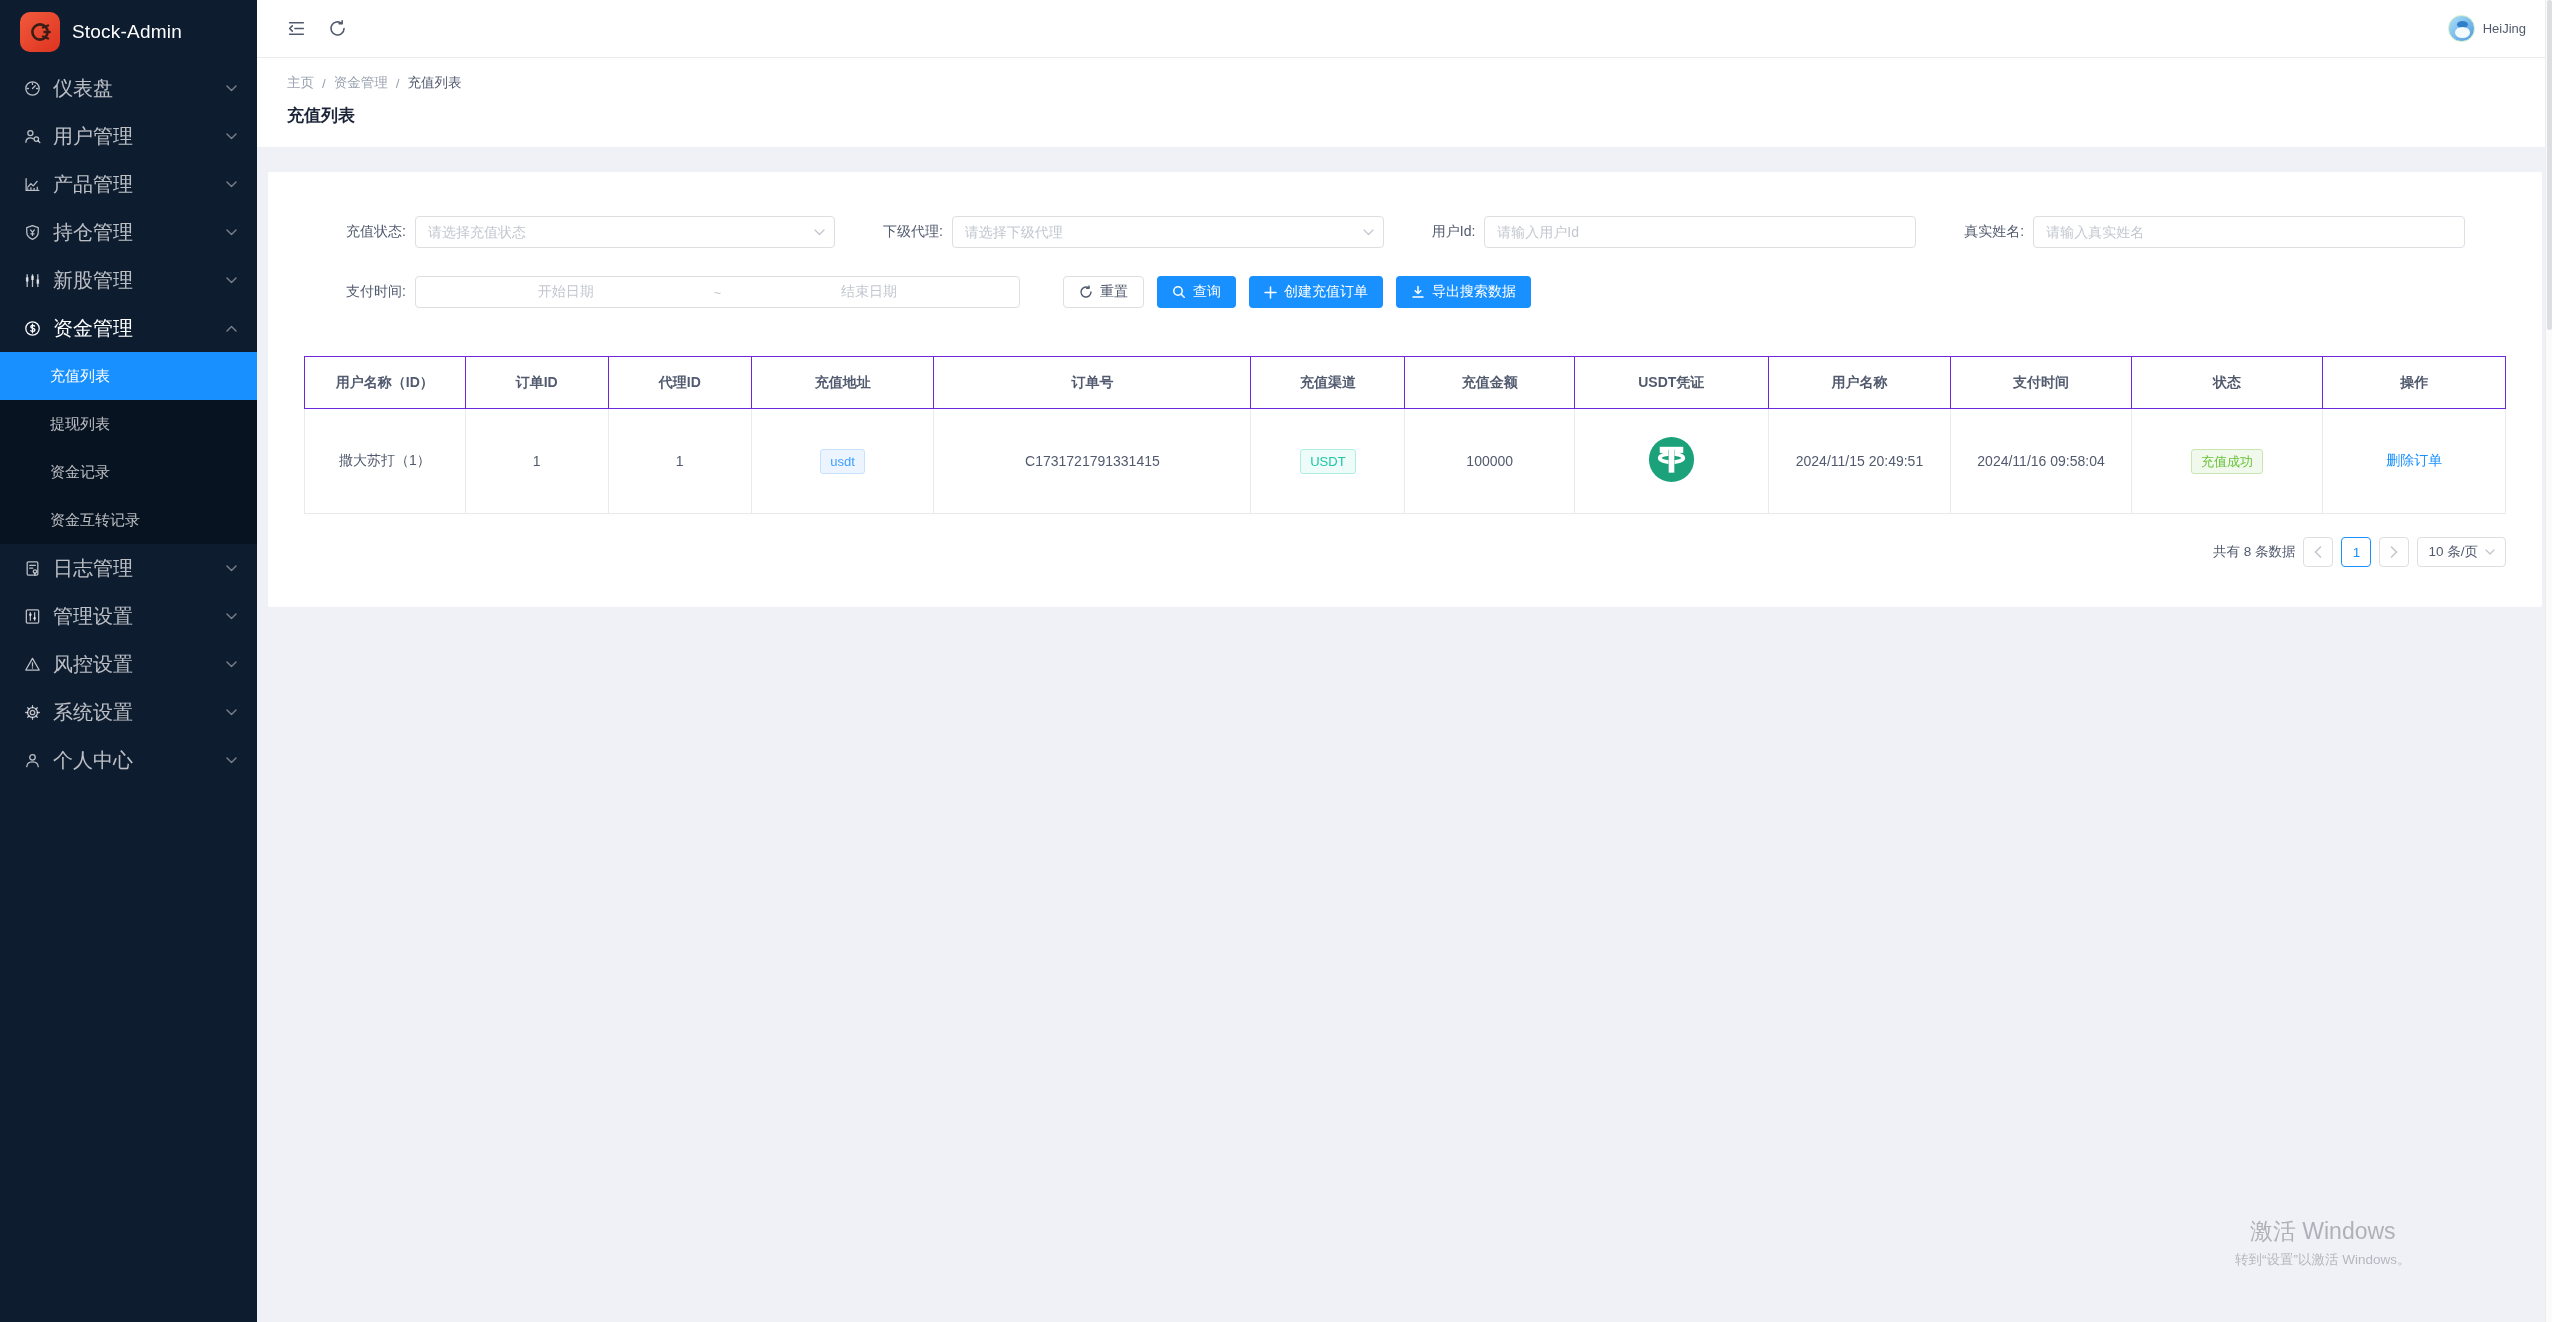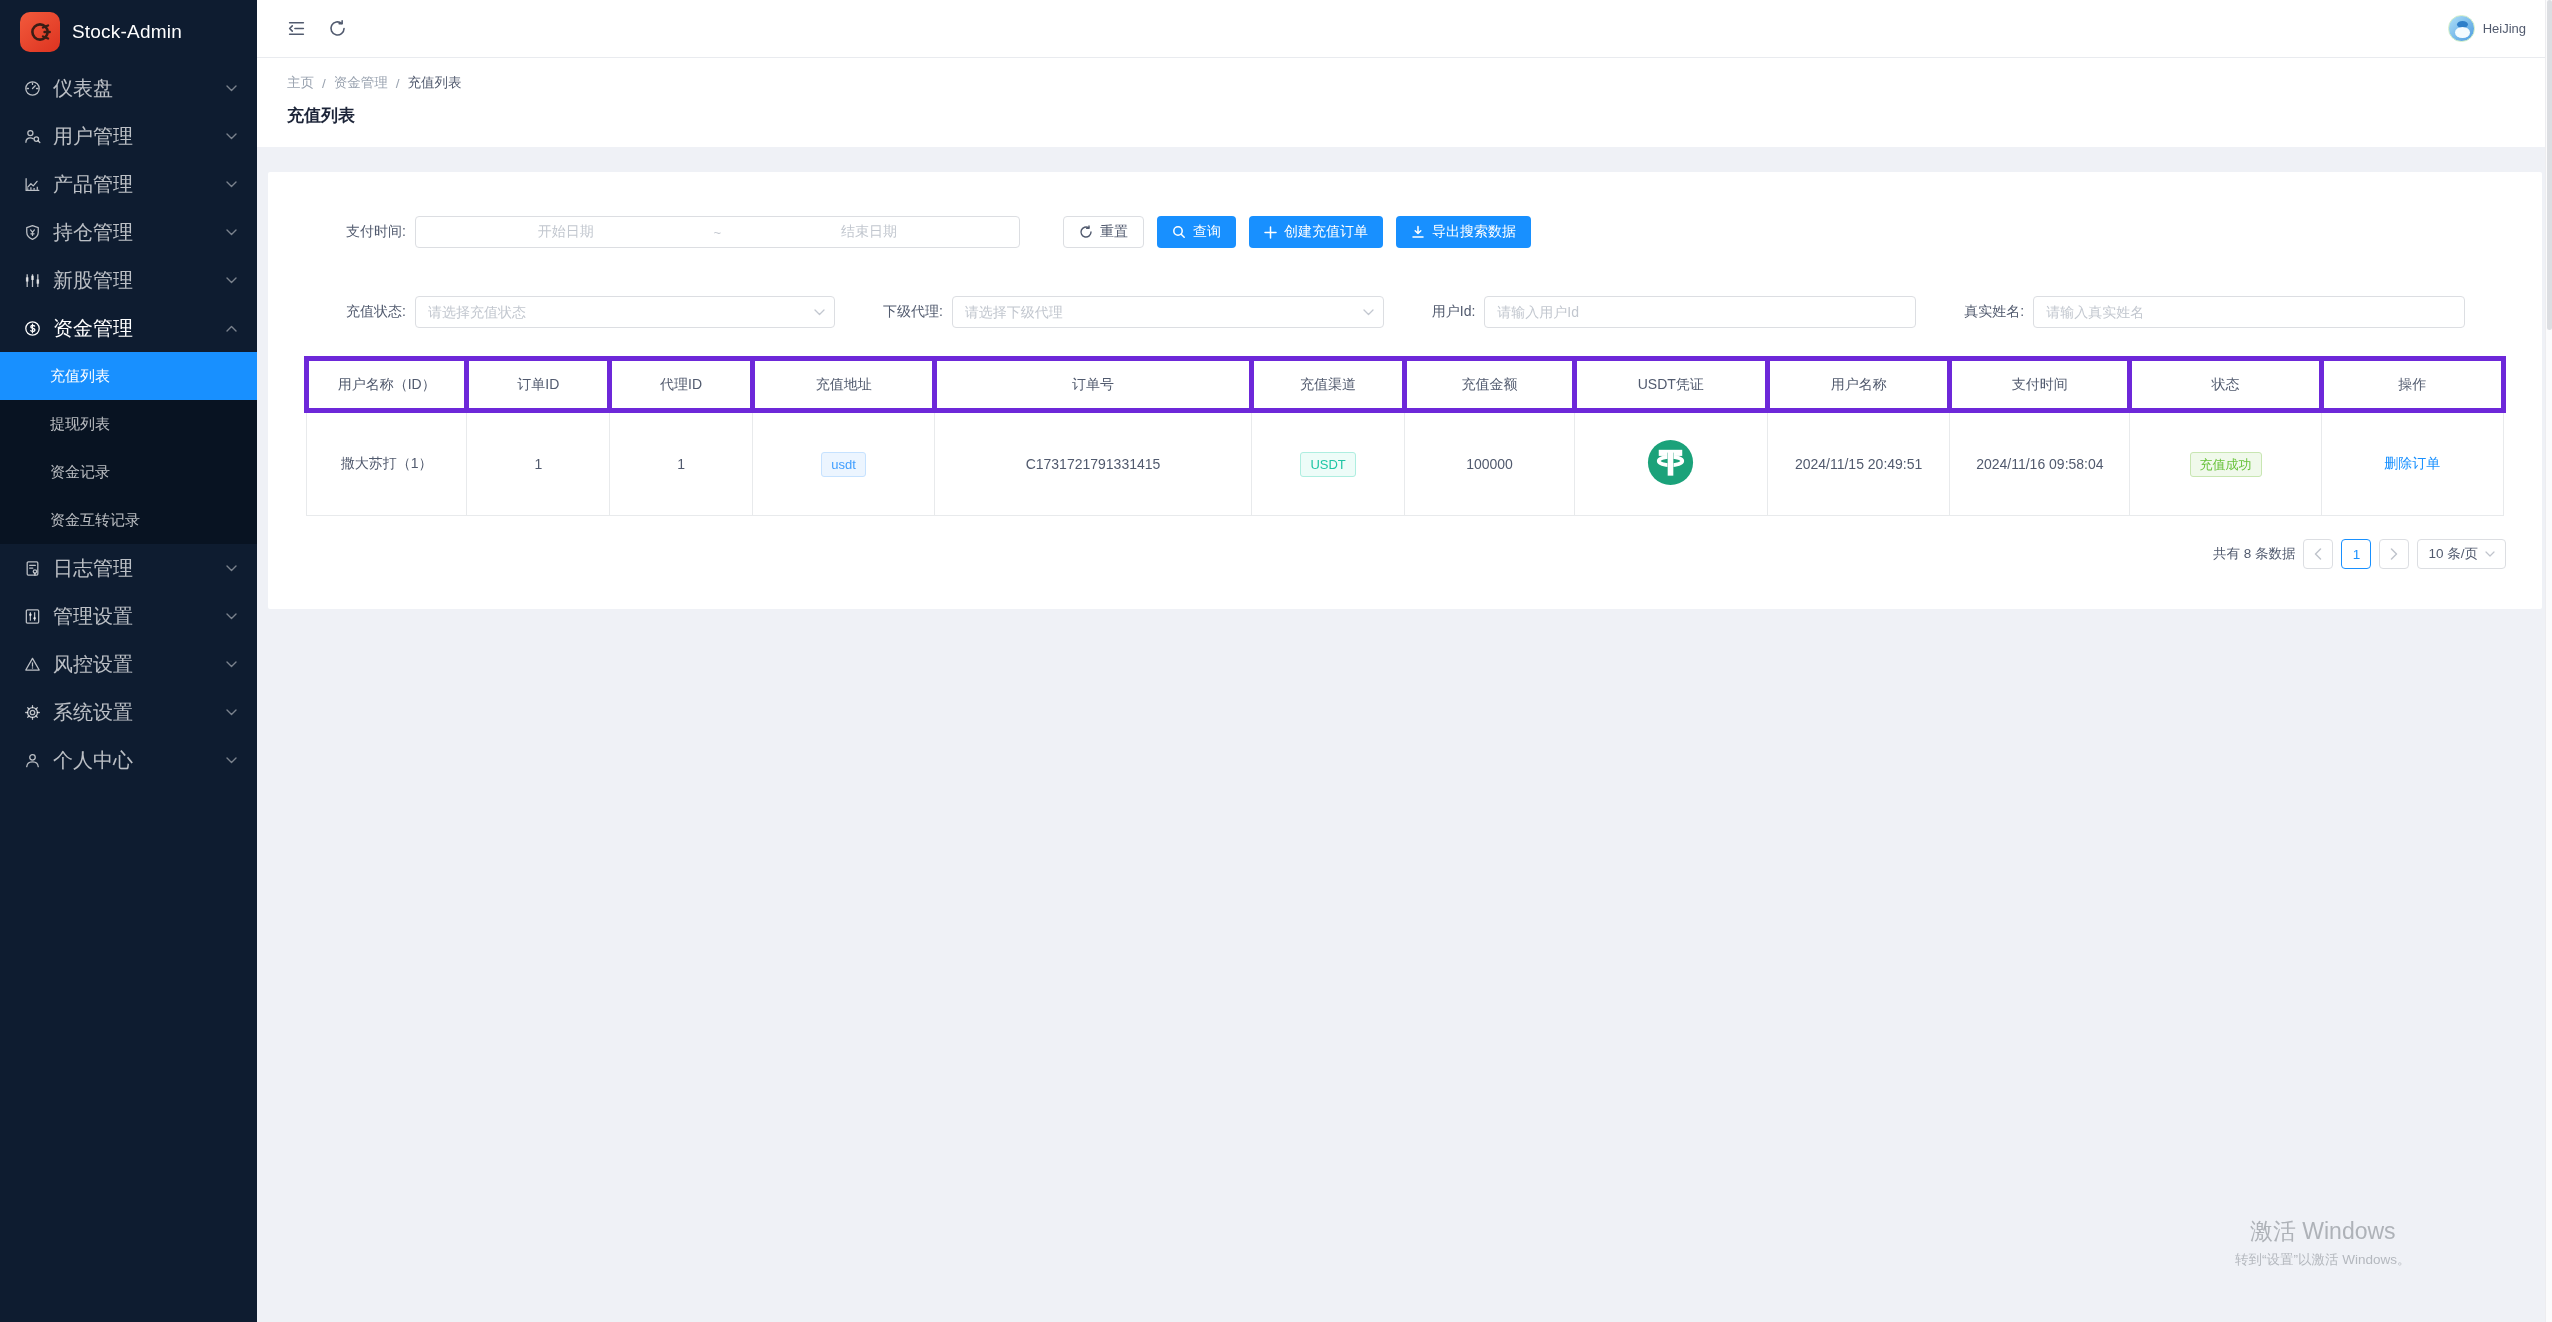--- a/index.html
+++ b/index.html
@@ -55,21 +55,21 @@
   .date-sep { color:#c2c7cf; font-size:13px; padding:0 8px; }
 
   .btn { height:32px; border-radius:4px; font-size:14px; display:inline-flex; align-items:center; gap:7px; padding:0 15px; cursor:pointer; white-space:nowrap; border:none; font-family:inherit; }
   .btn-plain { background:#fff; border:1px solid #dcdee2; color:#515a6e; margin-left:43px; }
   .btn-primary { background:#1890ff; color:#fff; }
   .btn + .btn { margin-left:13px; }
   .btn svg { display:block; }
 
   
   .tbl { width:100%; border-collapse:collapse; table-layout:fixed; }
-  .tbl th { height:52px; font-size:14px; font-weight:400; color:#515a6e; border:5px solid #6d28d9; text-align:center; background:#fff; }
+  .tbl th { height:52px; font-size:14px; font-weight:700; color:#515a6e; border:1px solid #6d28d9; text-align:center; background:#fff; }
   .tbl td { height:105px; font-size:14px; color:#515a6e; border:1px solid #e8eaec; text-align:center; background:#fff; }
   .tag { display:inline-block; padding:1px 9px; font-size:13px; border-radius:3px; line-height:21px; }
   .tag-blue  { color:#409eff; background:#ecf5ff; border:1px solid #c6e2ff; }
   .tag-teal  { color:#1fc6a5; background:#edfcf8; border:1px solid #aeeee0; }
   .tag-green { color:#67c23a; background:#f0f9eb; border:1px solid #c8e6b2; }
   .link { color:#1890ff; cursor:pointer; }
 
   
   .pagination { display:flex; justify-content:flex-end; align-items:center; margin-top:23px; gap:8px; font-size:13.5px; color:#515a6e; }
   .pg-btn { width:30px; height:30px; border:1px solid #dcdee2; border-radius:4px; display:flex; align-items:center; justify-content:center; color:#c0c4cc; background:#fff; cursor:pointer; }
@@ -315,20 +315,53 @@
         <span>/</span>
         <span>资金管理</span>
         <span>/</span>
         <span class="bc-current">充值列表</span>
       </div>
       <div class="page-title">充值列表</div>
     </div>
 
     <div class="content">
       <div class="card">
+
+        <div class="filter-row">
+          <div class="fgroup">
+            <span class="flabel">充值状态:</span>
+            <span class="select-wrap">
+              <input class="ctrl w420" readonly="" placeholder="请选择充值状态" style="">
+              <span class="select-arrow">
+                  <svg width="11" height="7" viewBox="0 0 11 7" fill="none" stroke="currentColor" stroke-width="1.3" stroke-linecap="round" stroke-linejoin="round">
+                    <path d="M1 1l4.5 4.5L10 1"></path>
+                  </svg>
+                </span>
+            </span>
+          </div>
+          <div class="fgroup">
+            <span class="flabel">下级代理:</span>
+            <span class="select-wrap">
+              <input class="ctrl w432" readonly="" placeholder="请选择下级代理" style="">
+              <span class="select-arrow">
+                  <svg width="11" height="7" viewBox="0 0 11 7" fill="none" stroke="currentColor" stroke-width="1.3" stroke-linecap="round" stroke-linejoin="round">
+                    <path d="M1 1l4.5 4.5L10 1"></path>
+                  </svg>
+                </span>
+            </span>
+          </div>
+          <div class="fgroup">
+            <span class="flabel">用户Id:</span>
+            <input class="ctrl w432" placeholder="请输入用户Id" style="">
+          </div>
+          <div class="fgroup" style="margin-right:0">
+            <span class="flabel">真实姓名:</span>
+            <input class="ctrl w432" placeholder="请输入真实姓名" style="">
+          </div>
+        </div>
 
         <div class="filter-row" style="margin-bottom:48px">
           <div class="fgroup" style="margin-right:0">
             <span class="flabel">支付时间:</span>
             <div class="ctrl date-range">
               <span class="date-part">开始日期</span>
               <span class="date-sep">~</span>
               <span class="date-part">结束日期</span>
             </div>
           </div>
@@ -359,53 +392,20 @@
             <span>创建充值订单</span>
           </button>
           <button class="btn btn-primary">
             <span>
                 <svg width="14" height="14" viewBox="0 0 14 14" fill="none" stroke="currentColor" stroke-width="1.5" stroke-linecap="round" stroke-linejoin="round">
                   <path d="M7 1.5v6.5M4.2 5.7L7 8.5l2.8-2.8M2 12h10"></path>
                 </svg>
               </span>
             <span>导出搜索数据</span>
           </button>
-        </div>
-
-        <div class="filter-row">
-          <div class="fgroup">
-            <span class="flabel">充值状态:</span>
-            <span class="select-wrap">
-              <input class="ctrl w420" readonly="" placeholder="请选择充值状态" style="">
-              <span class="select-arrow">
-                  <svg width="11" height="7" viewBox="0 0 11 7" fill="none" stroke="currentColor" stroke-width="1.3" stroke-linecap="round" stroke-linejoin="round">
-                    <path d="M1 1l4.5 4.5L10 1"></path>
-                  </svg>
-                </span>
-            </span>
-          </div>
-          <div class="fgroup">
-            <span class="flabel">下级代理:</span>
-            <span class="select-wrap">
-              <input class="ctrl w432" readonly="" placeholder="请选择下级代理" style="">
-              <span class="select-arrow">
-                  <svg width="11" height="7" viewBox="0 0 11 7" fill="none" stroke="currentColor" stroke-width="1.3" stroke-linecap="round" stroke-linejoin="round">
-                    <path d="M1 1l4.5 4.5L10 1"></path>
-                  </svg>
-                </span>
-            </span>
-          </div>
-          <div class="fgroup">
-            <span class="flabel">用户Id:</span>
-            <input class="ctrl w432" placeholder="请输入用户Id" style="">
-          </div>
-          <div class="fgroup" style="margin-right:0">
-            <span class="flabel">真实姓名:</span>
-            <input class="ctrl w432" placeholder="请输入真实姓名" style="">
-          </div>
         </div>
 
         <table class="tbl">
           <colgroup>
             <col style="width:7.3%">
               <col style="width:6.5%">
               <col style="width:6.5%">
               <col style="width:8.3%">
               <col style="width:14.4%">
               <col style="width:7%">

